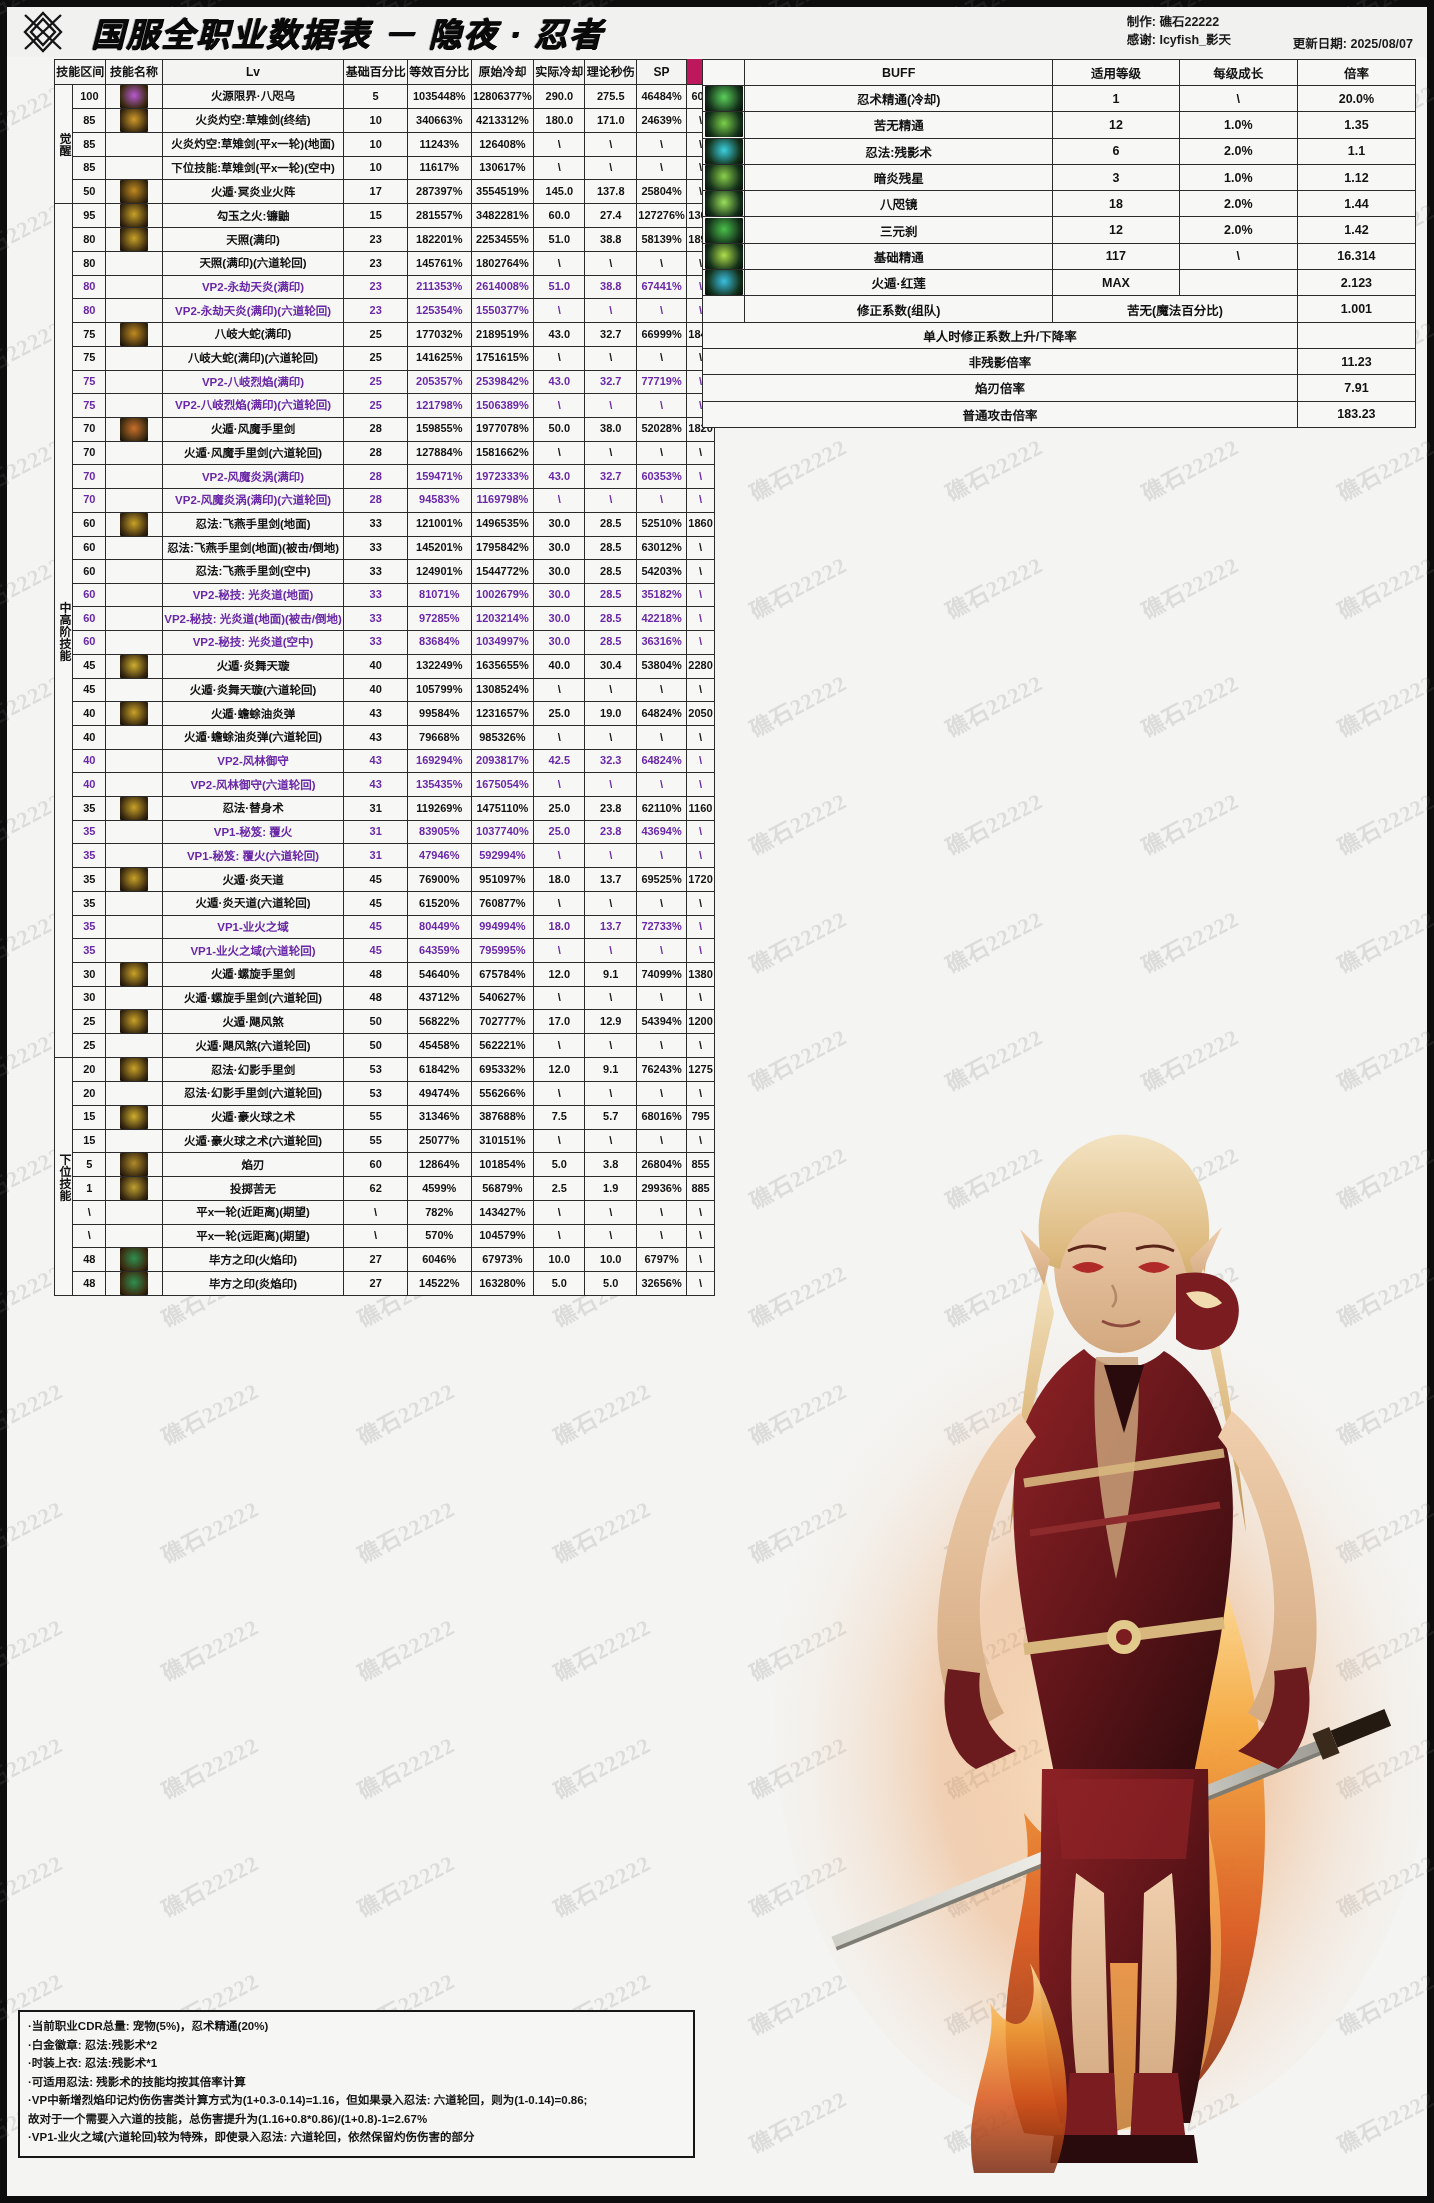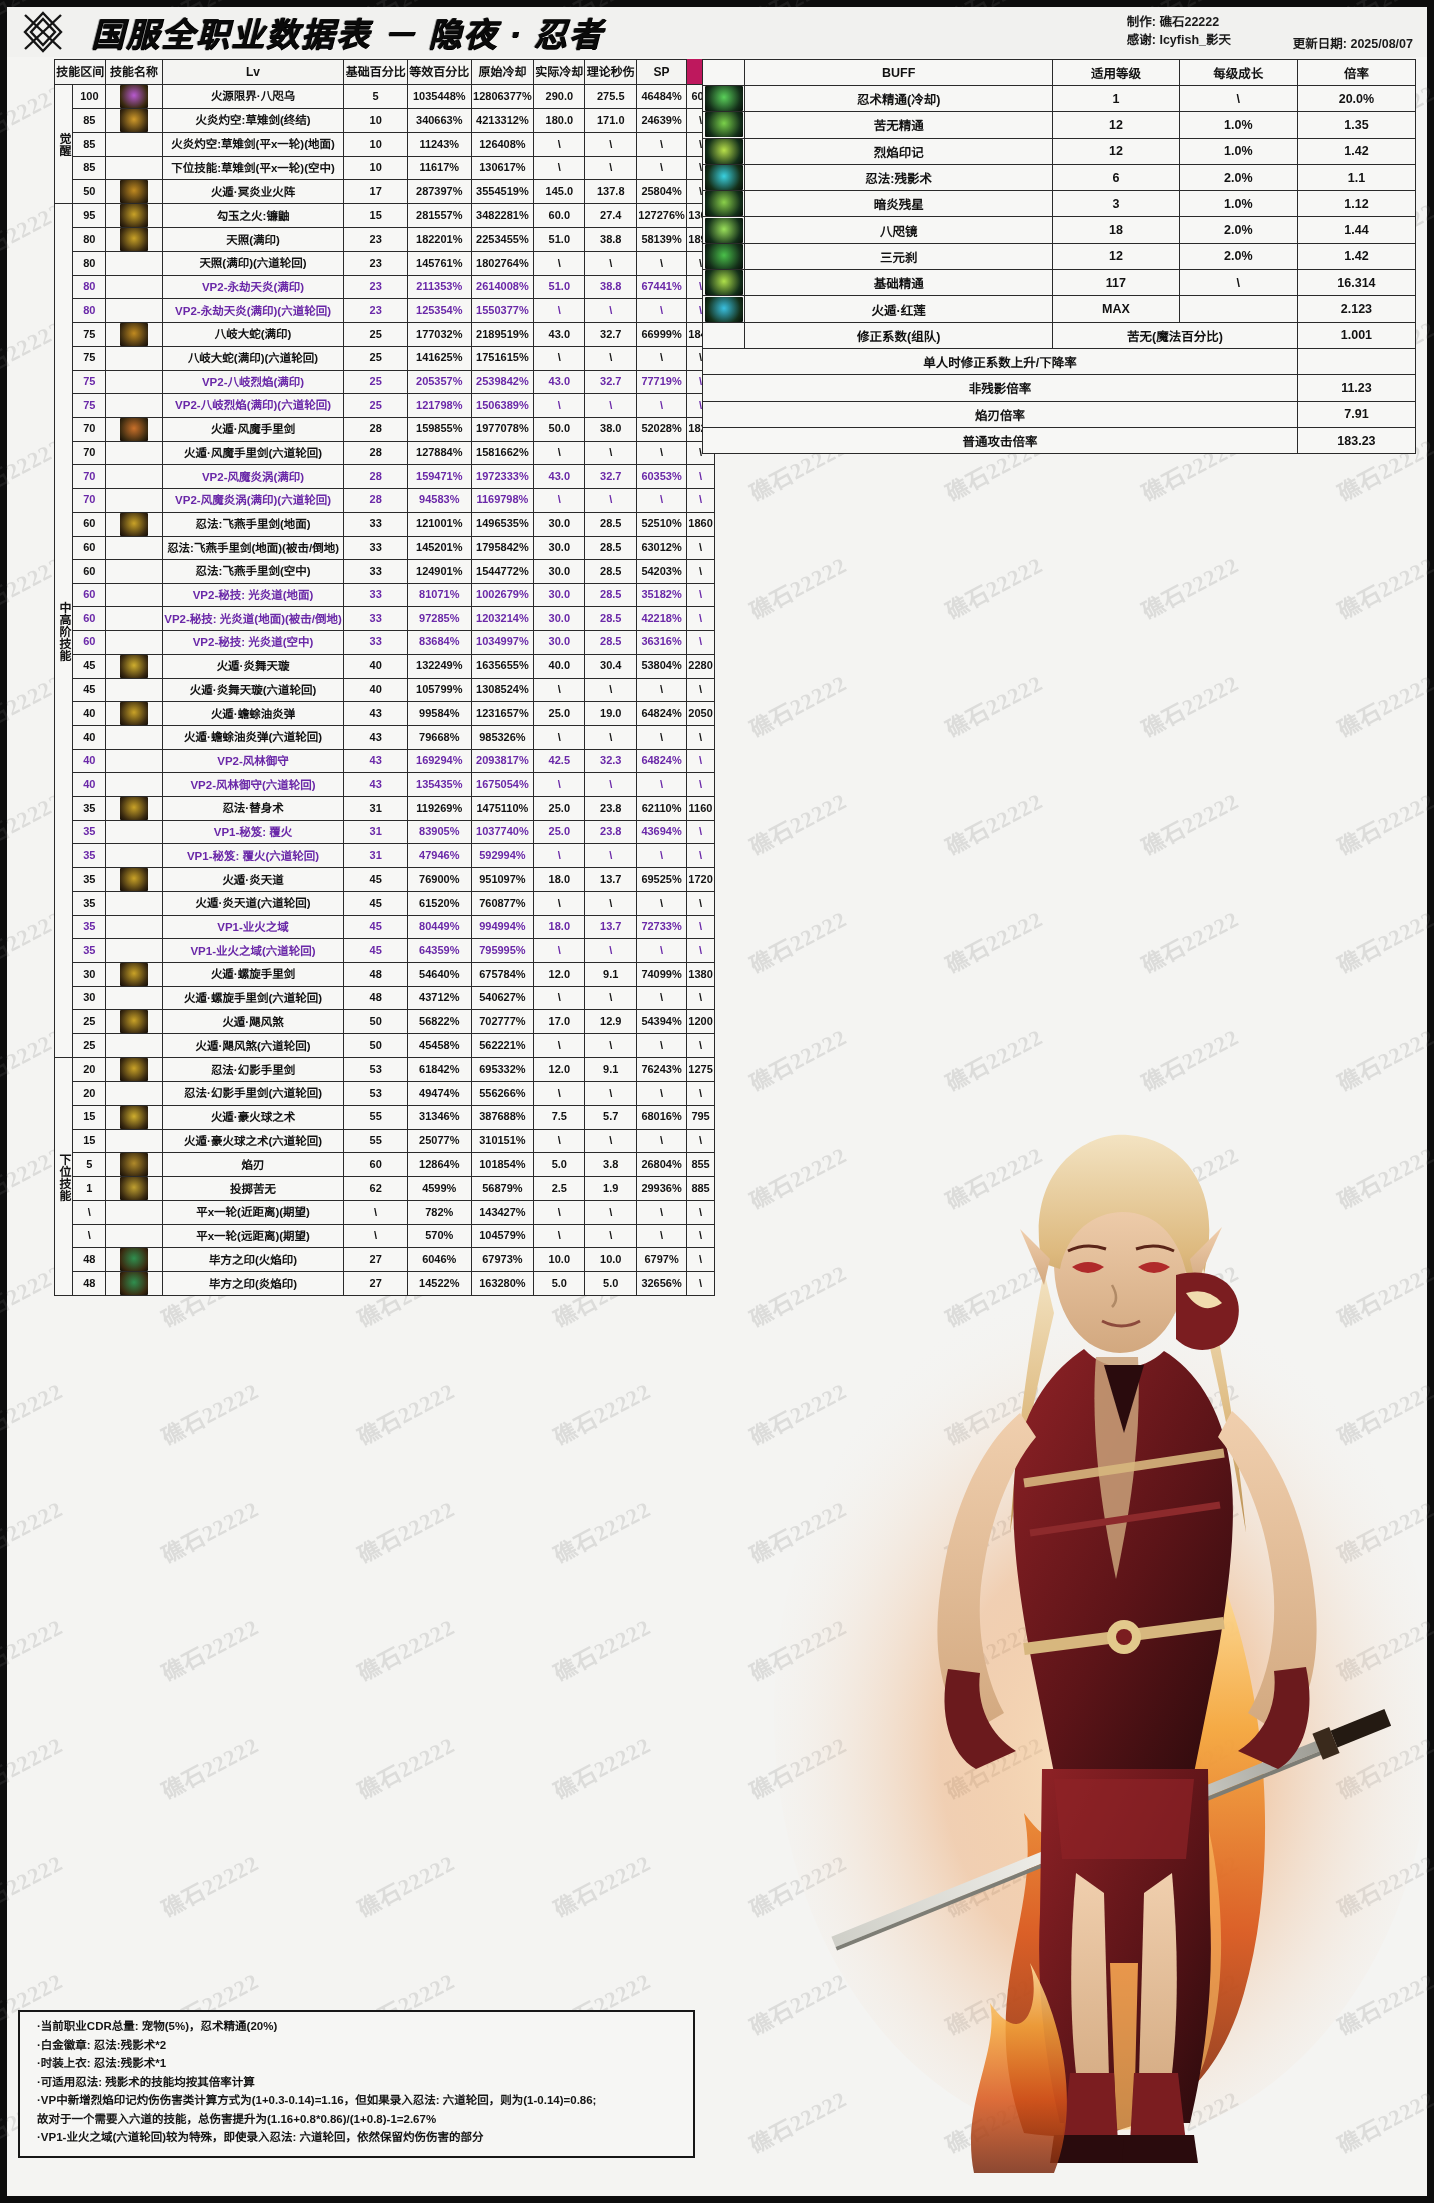--- a/index.html
+++ b/index.html
@@ -124,21 +124,21 @@
 
   
   .notes {
     position:absolute; left:18px; top:2010px; width:677px;
     border:2px solid #171717;
     background:#f6f6f4;
     padding:6px 8px 8px 8px;
     z-index:10;
   }
   .notes p {
-    margin:0 0 2px 9px;
+    margin:0 0 2px 0;
     font-size:11.5px; font-weight:700; color:#141414;
     line-height:16.5px;
   }
   .notes p.cont { text-indent:0; }
 
   
   .art {
     position:absolute; right:10px; bottom:10px;
     width:700px; height:1180px;
     z-index:6;
@@ -973,29 +973,20 @@
         <td class="b-mul">20.0%</td>
       </tr>
       <tr>
         <td class="b-ico">
           <span class="icon-sq" style="background: radial-gradient(circle at 50% 45%, rgb(122, 209, 74) 0%, rgb(20, 48, 26) 70%, rgb(5, 10, 6) 100%);"></span>
         </td>
         <td class="b-name">苦无精通</td>
         <td class="b-lvl">12</td>
         <td class="b-grow">1.0%</td>
         <td class="b-mul">1.35</td>
-      </tr>
-      <tr>
-        <td class="b-ico">
-          <span class="icon-sq" style="background: radial-gradient(circle at 50% 45%, rgb(184, 224, 74) 0%, rgb(20, 48, 26) 70%, rgb(5, 10, 6) 100%);"></span>
-        </td>
-        <td class="b-name">烈焰印记</td>
-        <td class="b-lvl">12</td>
-        <td class="b-grow">1.0%</td>
-        <td class="b-mul">1.42</td>
       </tr>
       <tr>
         <td class="b-ico">
           <span class="icon-sq" style="background: radial-gradient(circle at 50% 45%, rgb(58, 209, 224) 0%, rgb(20, 48, 26) 70%, rgb(5, 10, 6) 100%);"></span>
         </td>
         <td class="b-name">忍法:残影术</td>
         <td class="b-lvl">6</td>
         <td class="b-grow">2.0%</td>
         <td class="b-mul">1.1</td>
       </tr>

